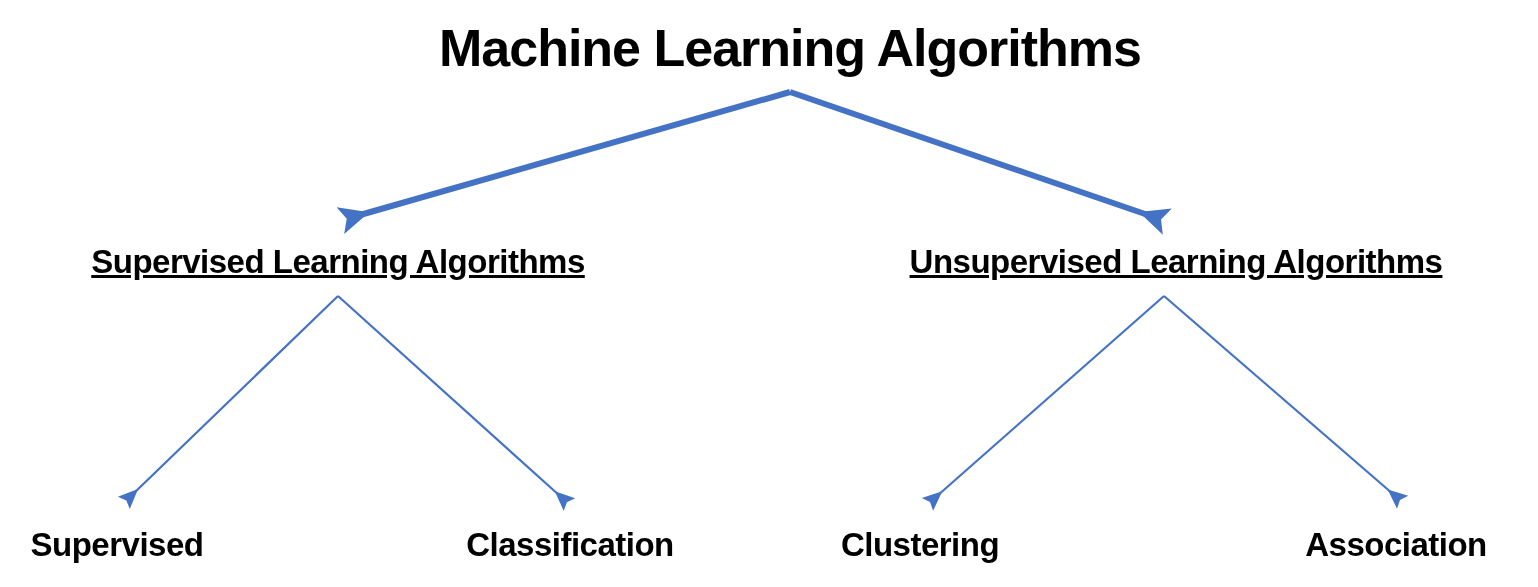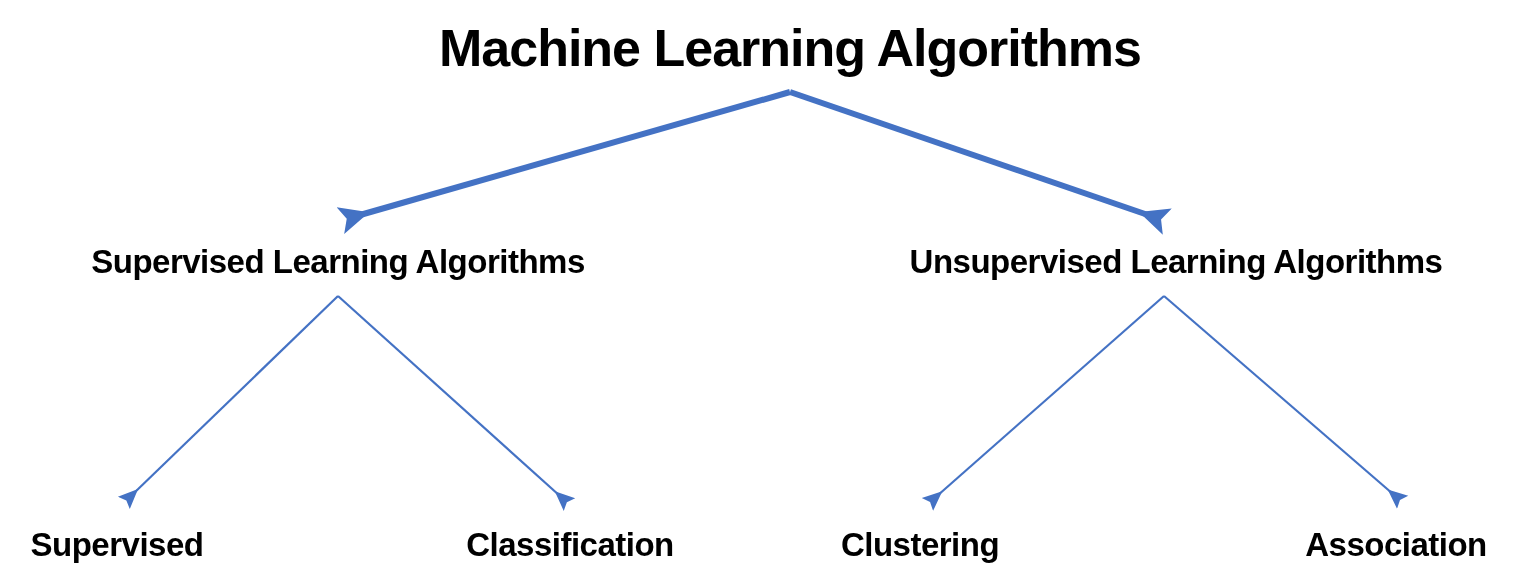--- a/index.html
+++ b/index.html
@@ -35,20 +35,21 @@
     letter-spacing: -0.5px;
     transform: translateX(-50%);
     text-align: center;
   }
   .level-0 {
     font-size: 52px;
     letter-spacing: -1px;
   }
   .level-1 {
     font-size: 33px;
+    text-decoration: underline;
   }
   .level-2 {
     font-size: 33px;
   }
 </style>
 </head>
 <body>
 
 <div id="diagram-root">
 

